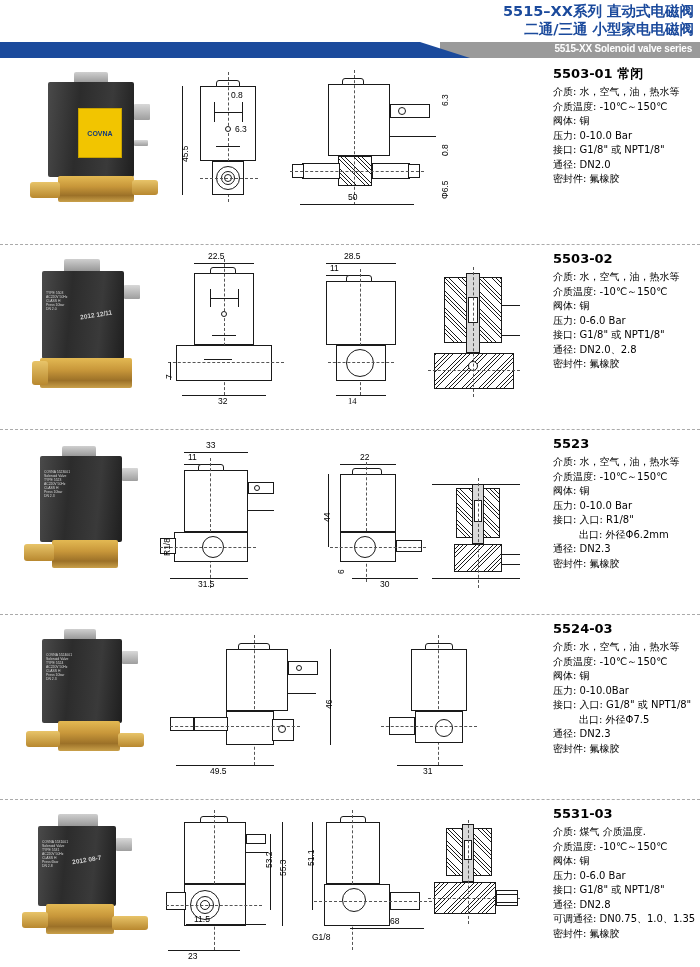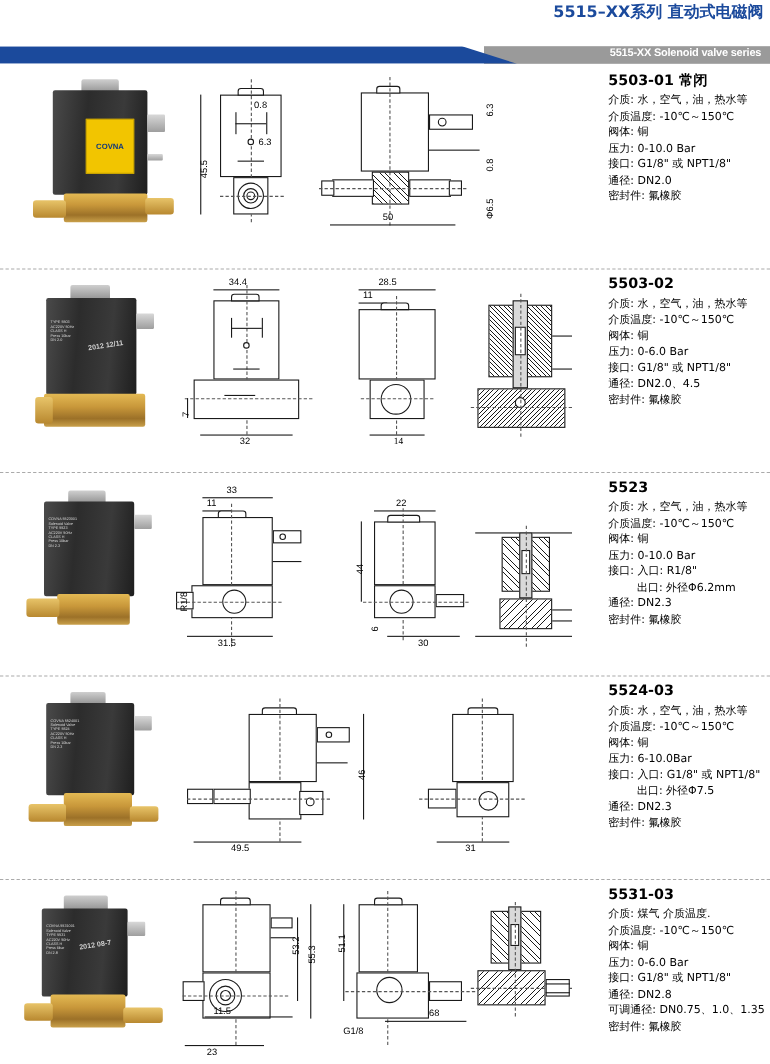--- a/index.html
+++ b/index.html
@@ -155,20 +155,21 @@
     border: 1px solid #1a1a1a;
   }
   .grey-fill { position: absolute; background: #d9d9d9; border: 1px solid #1a1a1a; }
 </style>
 </head>
 <body>
 
 <div class="header">
   <div class="header-title">
     <div>5515–XX系列 直动式电磁阀</div>
+    <div>二通/三通 小型家电电磁阀</div>
   </div>
   <div class="banner">
     <div class="banner-grey"></div>
     <div class="banner-blue"></div>
     <div class="banner-text">5515-XX Solenoid valve series</div>
   </div>
 </div>
 
 <div class="row">
 
@@ -258,21 +259,21 @@
       <div class="conn" style="left:106px;top:32px;width:16px;height:14px;"></div>
       <div class="brass" style="left:22px;top:105px;width:92px;height:30px;"></div>
       <div class="brass-barb" style="left:14px;top:108px;width:16px;height:24px;"></div>
     </div>
   </div>
 
   <div class="drawings">
 
     <div class="dwg" style="left:0;top:0;width:150px;height:175px;">
       <div class="ln h" style="left:34px;top:14px;width:60px;"></div>
-      <div class="dim" style="left:48px;top:2px;">34.4</div>
+      <div class="dim" style="left:48px;top:2px;">22.5</div>
       <div class="box" style="left:34px;top:24px;width:60px;height:72px;"></div>
       <div class="box" style="left:50px;top:18px;width:26px;height:7px;border-radius:3px 3px 0 0;"></div>
       <div class="clv" style="left:64px;top:10px;height:136px;"></div>
       <div class="ln v" style="left:50px;top:40px;height:18px;"></div>
       <div class="ln v" style="left:78px;top:40px;height:18px;"></div>
       <div class="ln h" style="left:50px;top:49px;width:28px;"></div>
       <div class="circ" style="left:61px;top:62px;width:6px;height:6px;"></div>
       <div class="ln h" style="left:52px;top:86px;width:24px;"></div>
       <div class="box" style="left:16px;top:96px;width:96px;height:36px;"></div>
       <div class="ln h" style="left:44px;top:110px;width:28px;"></div>
@@ -288,21 +289,21 @@
       <div class="dim" style="left:44px;top:2px;">28.5</div>
       <div class="ln h" style="left:26px;top:26px;width:26px;"></div>
       <div class="dim" style="left:30px;top:14px;">11</div>
       <div class="box" style="left:26px;top:32px;width:70px;height:64px;"></div>
       <div class="box" style="left:46px;top:26px;width:26px;height:7px;border-radius:3px 3px 0 0;"></div>
       <div class="clv" style="left:60px;top:20px;height:126px;"></div>
       <div class="box" style="left:36px;top:96px;width:50px;height:36px;"></div>
       <div class="circ" style="left:46px;top:100px;width:28px;height:28px;"></div>
       <div class="cl" style="left:28px;top:113px;width:66px;"></div>
       <div class="ln h" style="left:36px;top:146px;width:50px;"></div>
-      <div class="dim" style="left:58px;top:147px;font-family:Liberation Serif, serif;">14</div>
+      <div class="dim" style="left:48px;top:147px;font-family:Liberation Serif, serif;">14</div>
     </div>
 
     <div class="dwg" style="left:268px;top:8px;width:92px;height:160px;">
       <div class="hatch" style="left:16px;top:20px;width:58px;height:66px;"></div>
       <div class="grey-fill" style="left:38px;top:16px;width:14px;height:80px;"></div>
       <div class="box" style="left:40px;top:40px;width:10px;height:26px;"></div>
       <div class="hatch2" style="left:6px;top:96px;width:80px;height:36px;"></div>
       <div class="circ" style="left:40px;top:104px;width:10px;height:10px;"></div>
       <div class="clv" style="left:45px;top:10px;height:130px;"></div>
       <div class="cl" style="left:0px;top:113px;width:92px;"></div>
@@ -311,21 +312,21 @@
     </div>
   </div>
 
   <div class="spec">
     <div class="spec-title">5503-02</div>
     <div class="spec-line">介质: 水，空气，油，热水等</div>
     <div class="spec-line">介质温度: -10℃～150℃</div>
     <div class="spec-line">阀体: 铜</div>
     <div class="spec-line">压力: 0-6.0 Bar</div>
     <div class="spec-line">接口: G1/8" 或 NPT1/8"</div>
-    <div class="spec-line">通径: DN2.0、4.5</div>
+    <div class="spec-line">通径: DN2.0、2.8</div>
     <div class="spec-line">密封件: 氟橡胶</div>
   </div>
 </div>
 
 <div class="row">
 
   <div class="photo">
     <div class="valve">
       <div class="coil-top" style="left:44px;top:8px;width:34px;height:12px;"></div>
       <div class="coil" style="left:22px;top:18px;width:82px;height:86px;"></div>
@@ -459,21 +460,21 @@
       <div class="ln h" style="left:22px;top:146px;width:66px;"></div>
       <div class="dim" style="left:48px;top:147px;">31</div>
     </div>
   </div>
 
   <div class="spec">
     <div class="spec-title">5524-03</div>
     <div class="spec-line">介质: 水，空气，油，热水等</div>
     <div class="spec-line">介质温度: -10℃～150℃</div>
     <div class="spec-line">阀体: 铜</div>
-    <div class="spec-line">压力: 6-10.0Bar</div>
+    <div class="spec-line">压力: 0-10.0Bar</div>
     <div class="spec-line">接口: 入口: G1/8" 或 NPT1/8"</div>
     <div class="spec-line indent">出口: 外径Φ7.5</div>
     <div class="spec-line">通径: DN2.3</div>
     <div class="spec-line">密封件: 氟橡胶</div>
   </div>
 </div>
 
 <div class="row last">
 
   <div class="photo">

